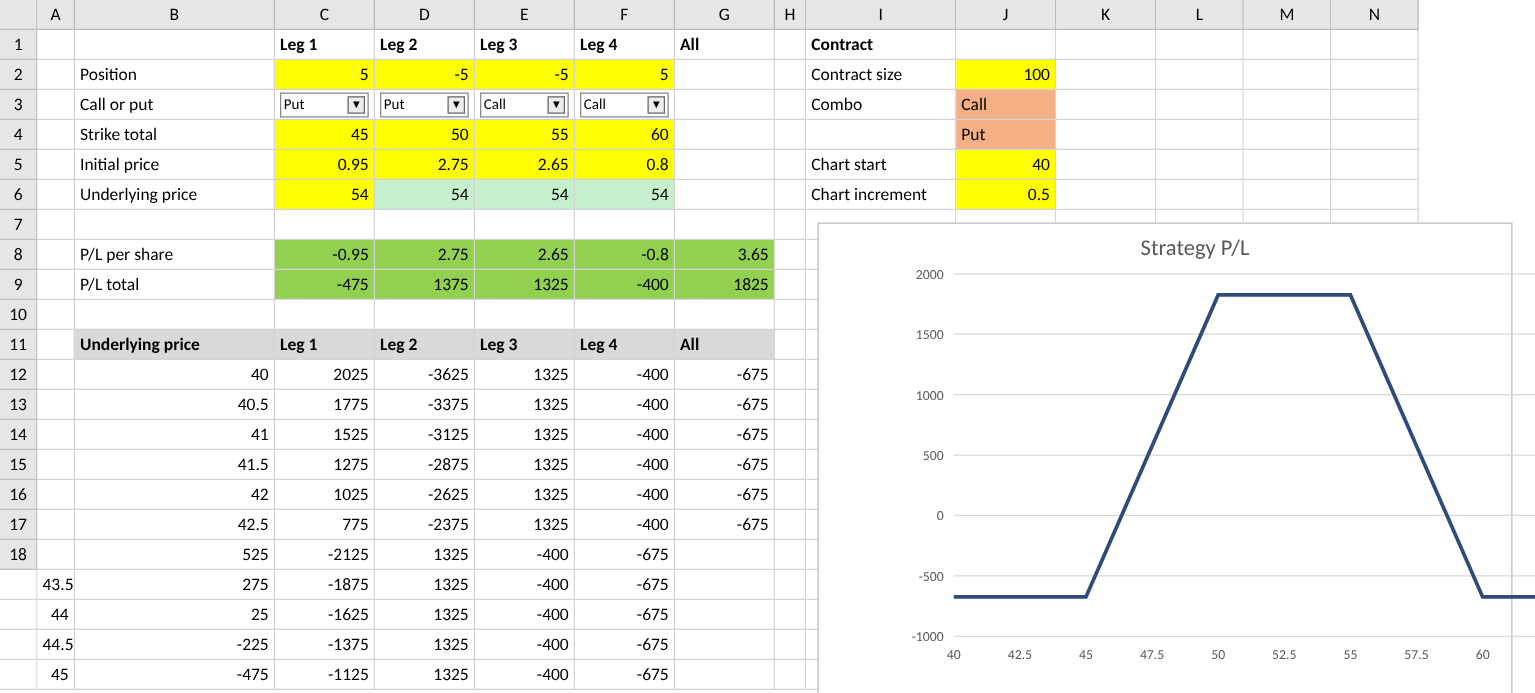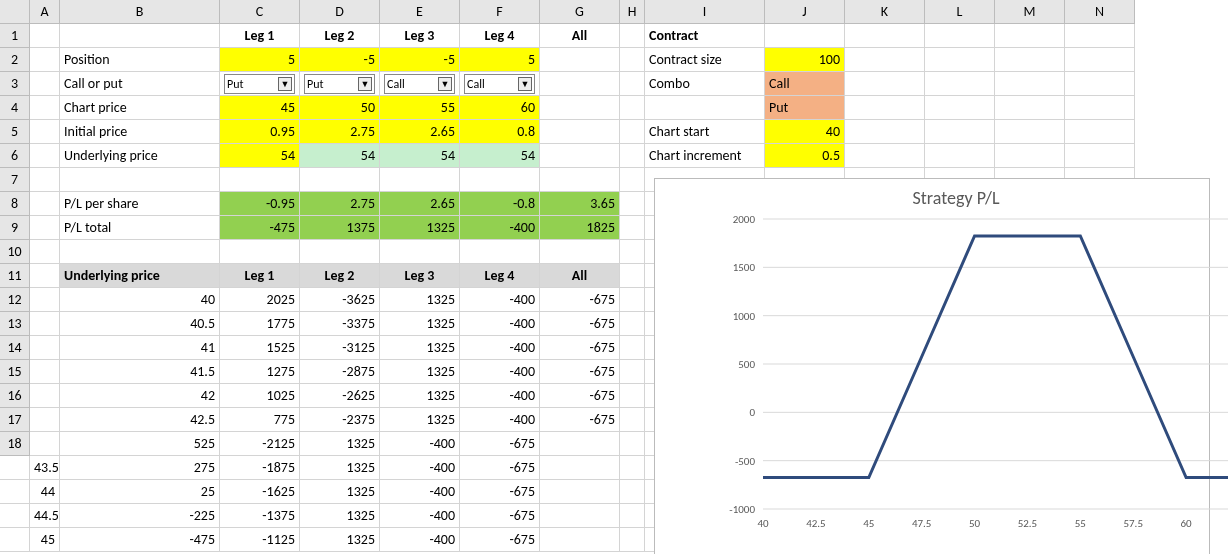--- a/index.html
+++ b/index.html
@@ -35,21 +35,21 @@
   }
   .rcell {
     background: #e6e6e6;
     text-align: center;
     border-right: 1px solid #bcbcbc;
     border-bottom: 1px solid #bcbcbc;
   }
   .corner { background: #e6e6e6; border-right:1px solid #bcbcbc; border-bottom:1px solid #bcbcbc;}
   .b { font-weight: bold; }
   .r { text-align: right; }
-  .c { text-align: center; }
+  .c { text-align: left; }
   .yellow { background: #ffff00; }
   .lgreen { background: #92d050; }
   .salmon { background: #f4b084; }
   .lgreen2 { background: #c6efce; }
   .grayhdr { background: #d9d9d9; font-weight:bold;}
   .dropdown {
     display:flex; align-items:center; justify-content:space-between;
     border:1px solid #888; background:#fff; font-size:12px;
     height:20px; margin-top:2px; padding:0 2px;
   }
@@ -151,21 +151,21 @@
     <div class="cell"></div>
     <div class="cell"></div>
     <div class="cell">Combo</div>
     <div class="cell salmon">Call</div>
     <div class="cell"></div>
     <div class="cell"></div>
     <div class="cell"></div>
     <div class="cell"></div>
     <div class="rcell">4</div>
     <div class="cell"></div>
-    <div class="cell">Chart price</div>
+    <div class="cell">Strike total</div>
     <div class="cell r yellow">45</div>
     <div class="cell r yellow">50</div>
     <div class="cell r yellow">55</div>
     <div class="cell r yellow">60</div>
     <div class="cell"></div>
     <div class="cell"></div>
     <div class="cell"></div>
     <div class="cell salmon">Put</div>
     <div class="cell"></div>
     <div class="cell"></div>

